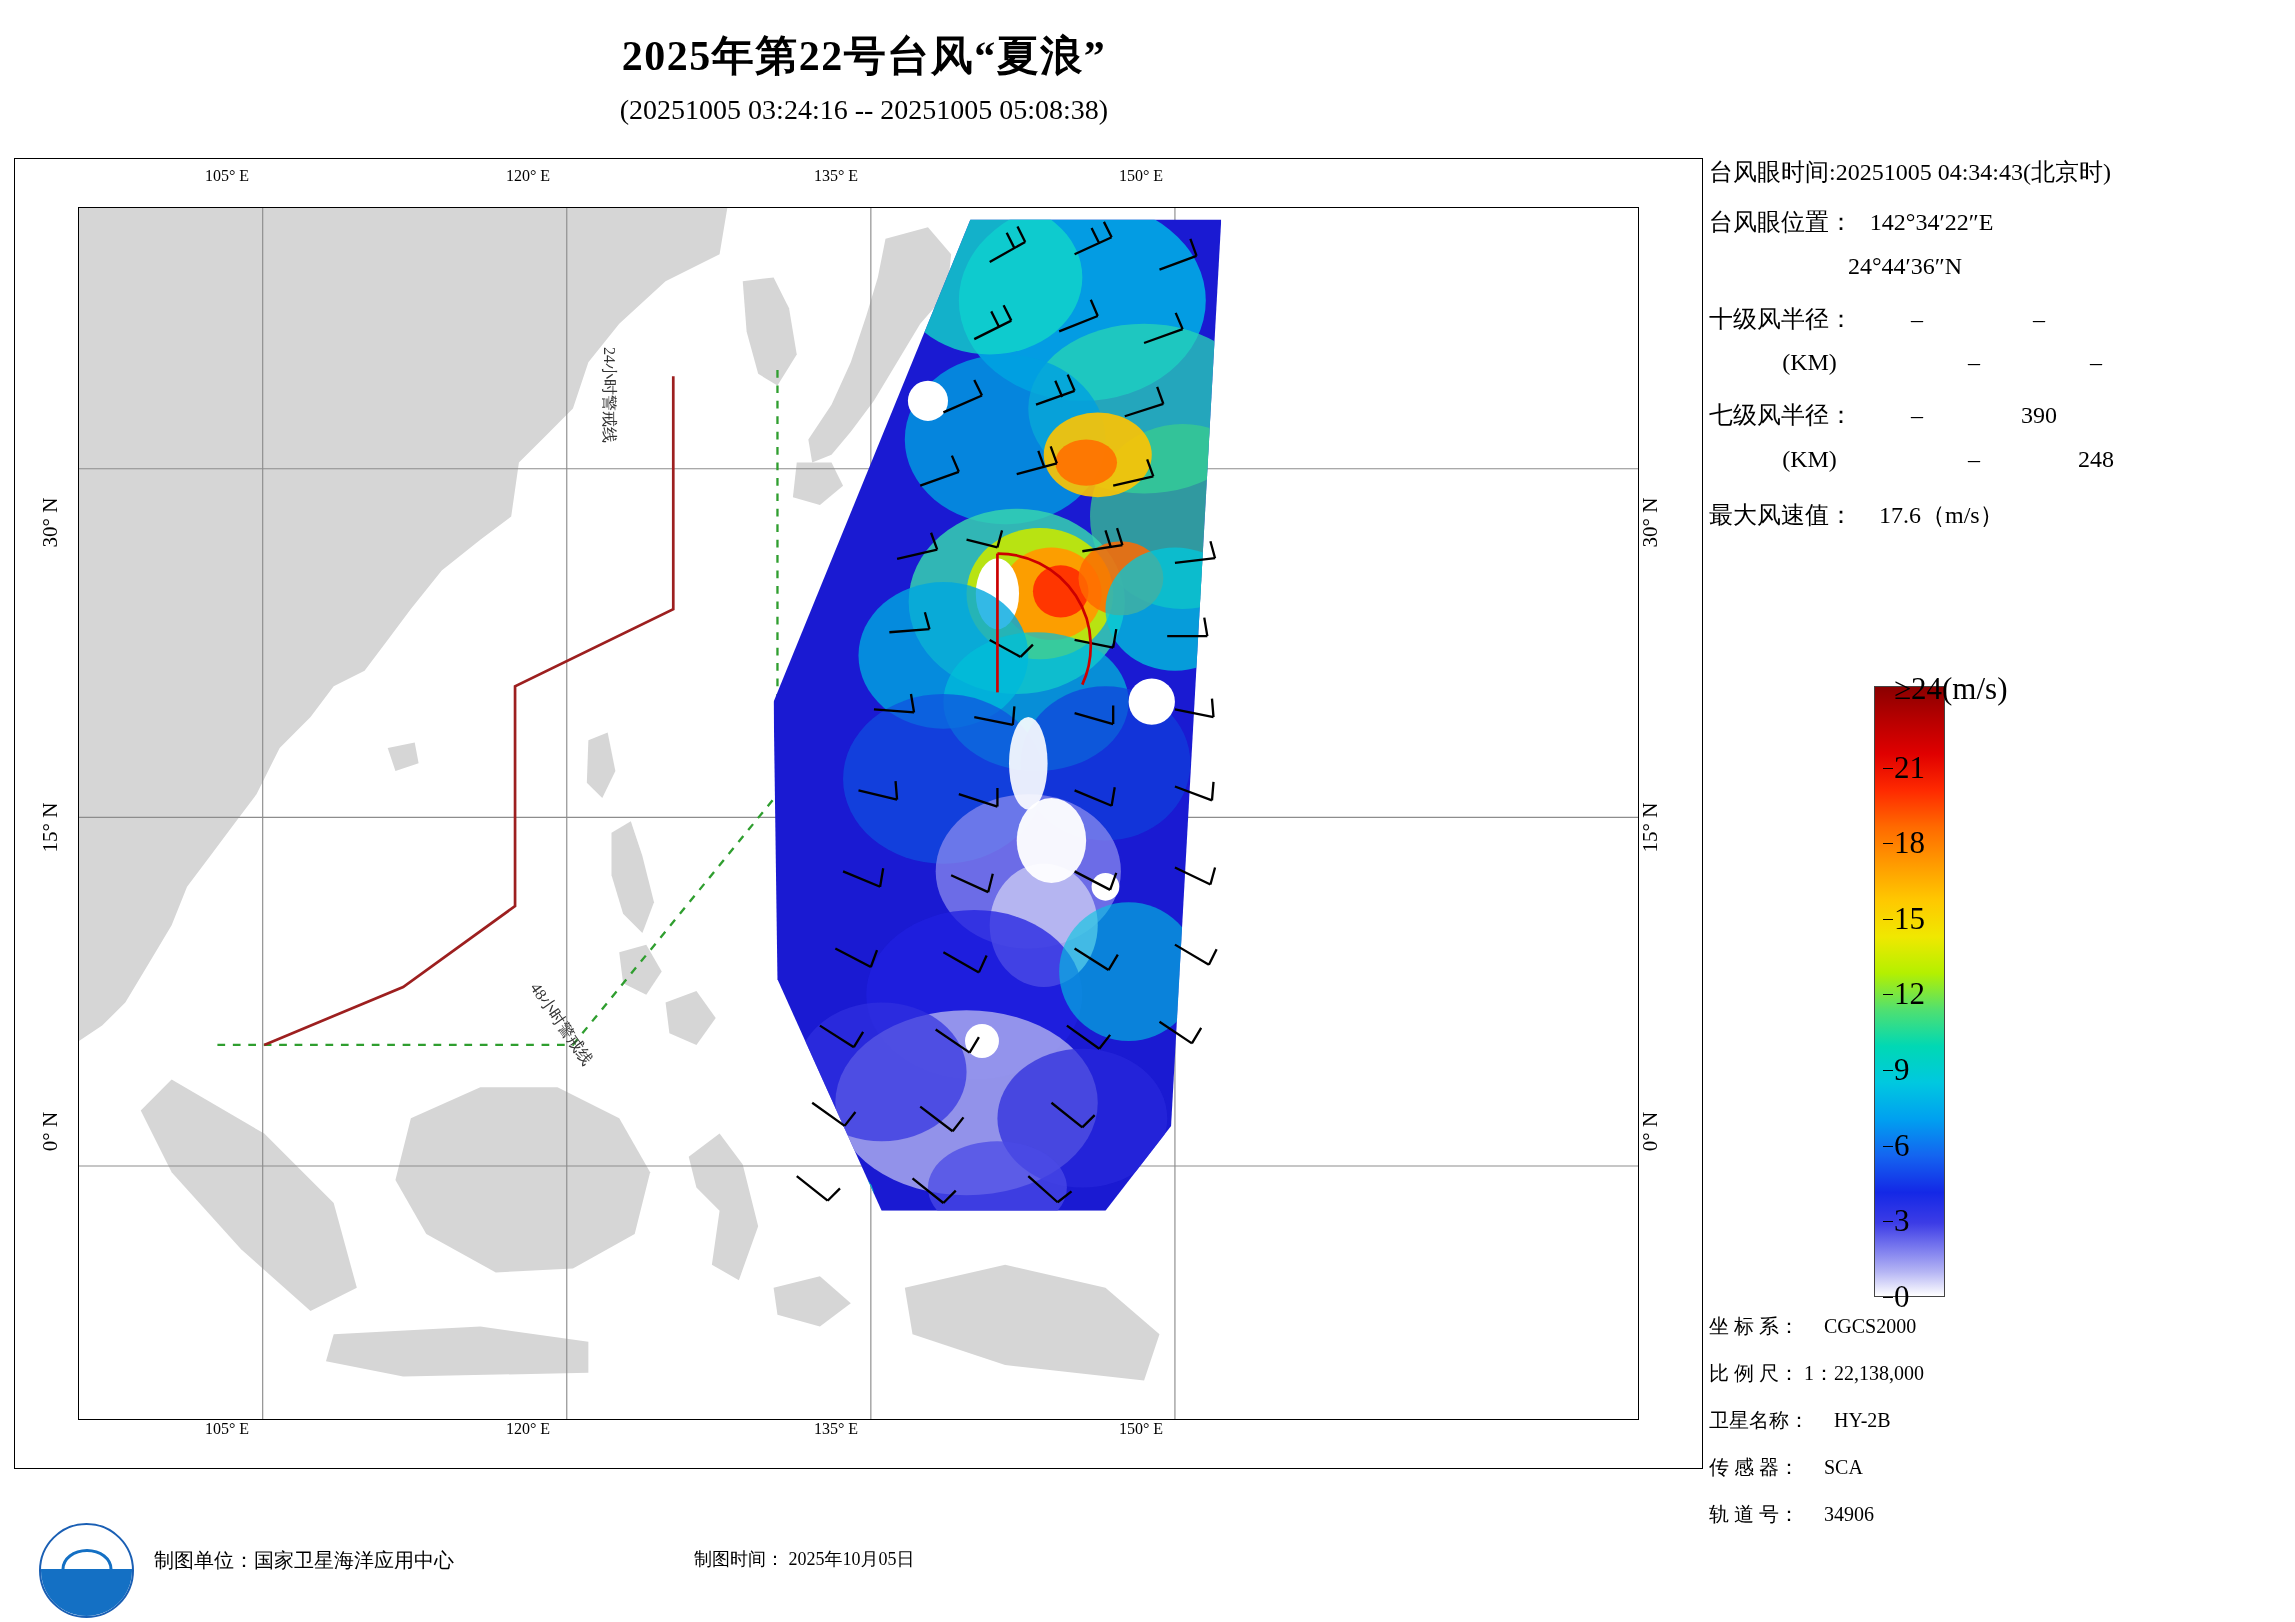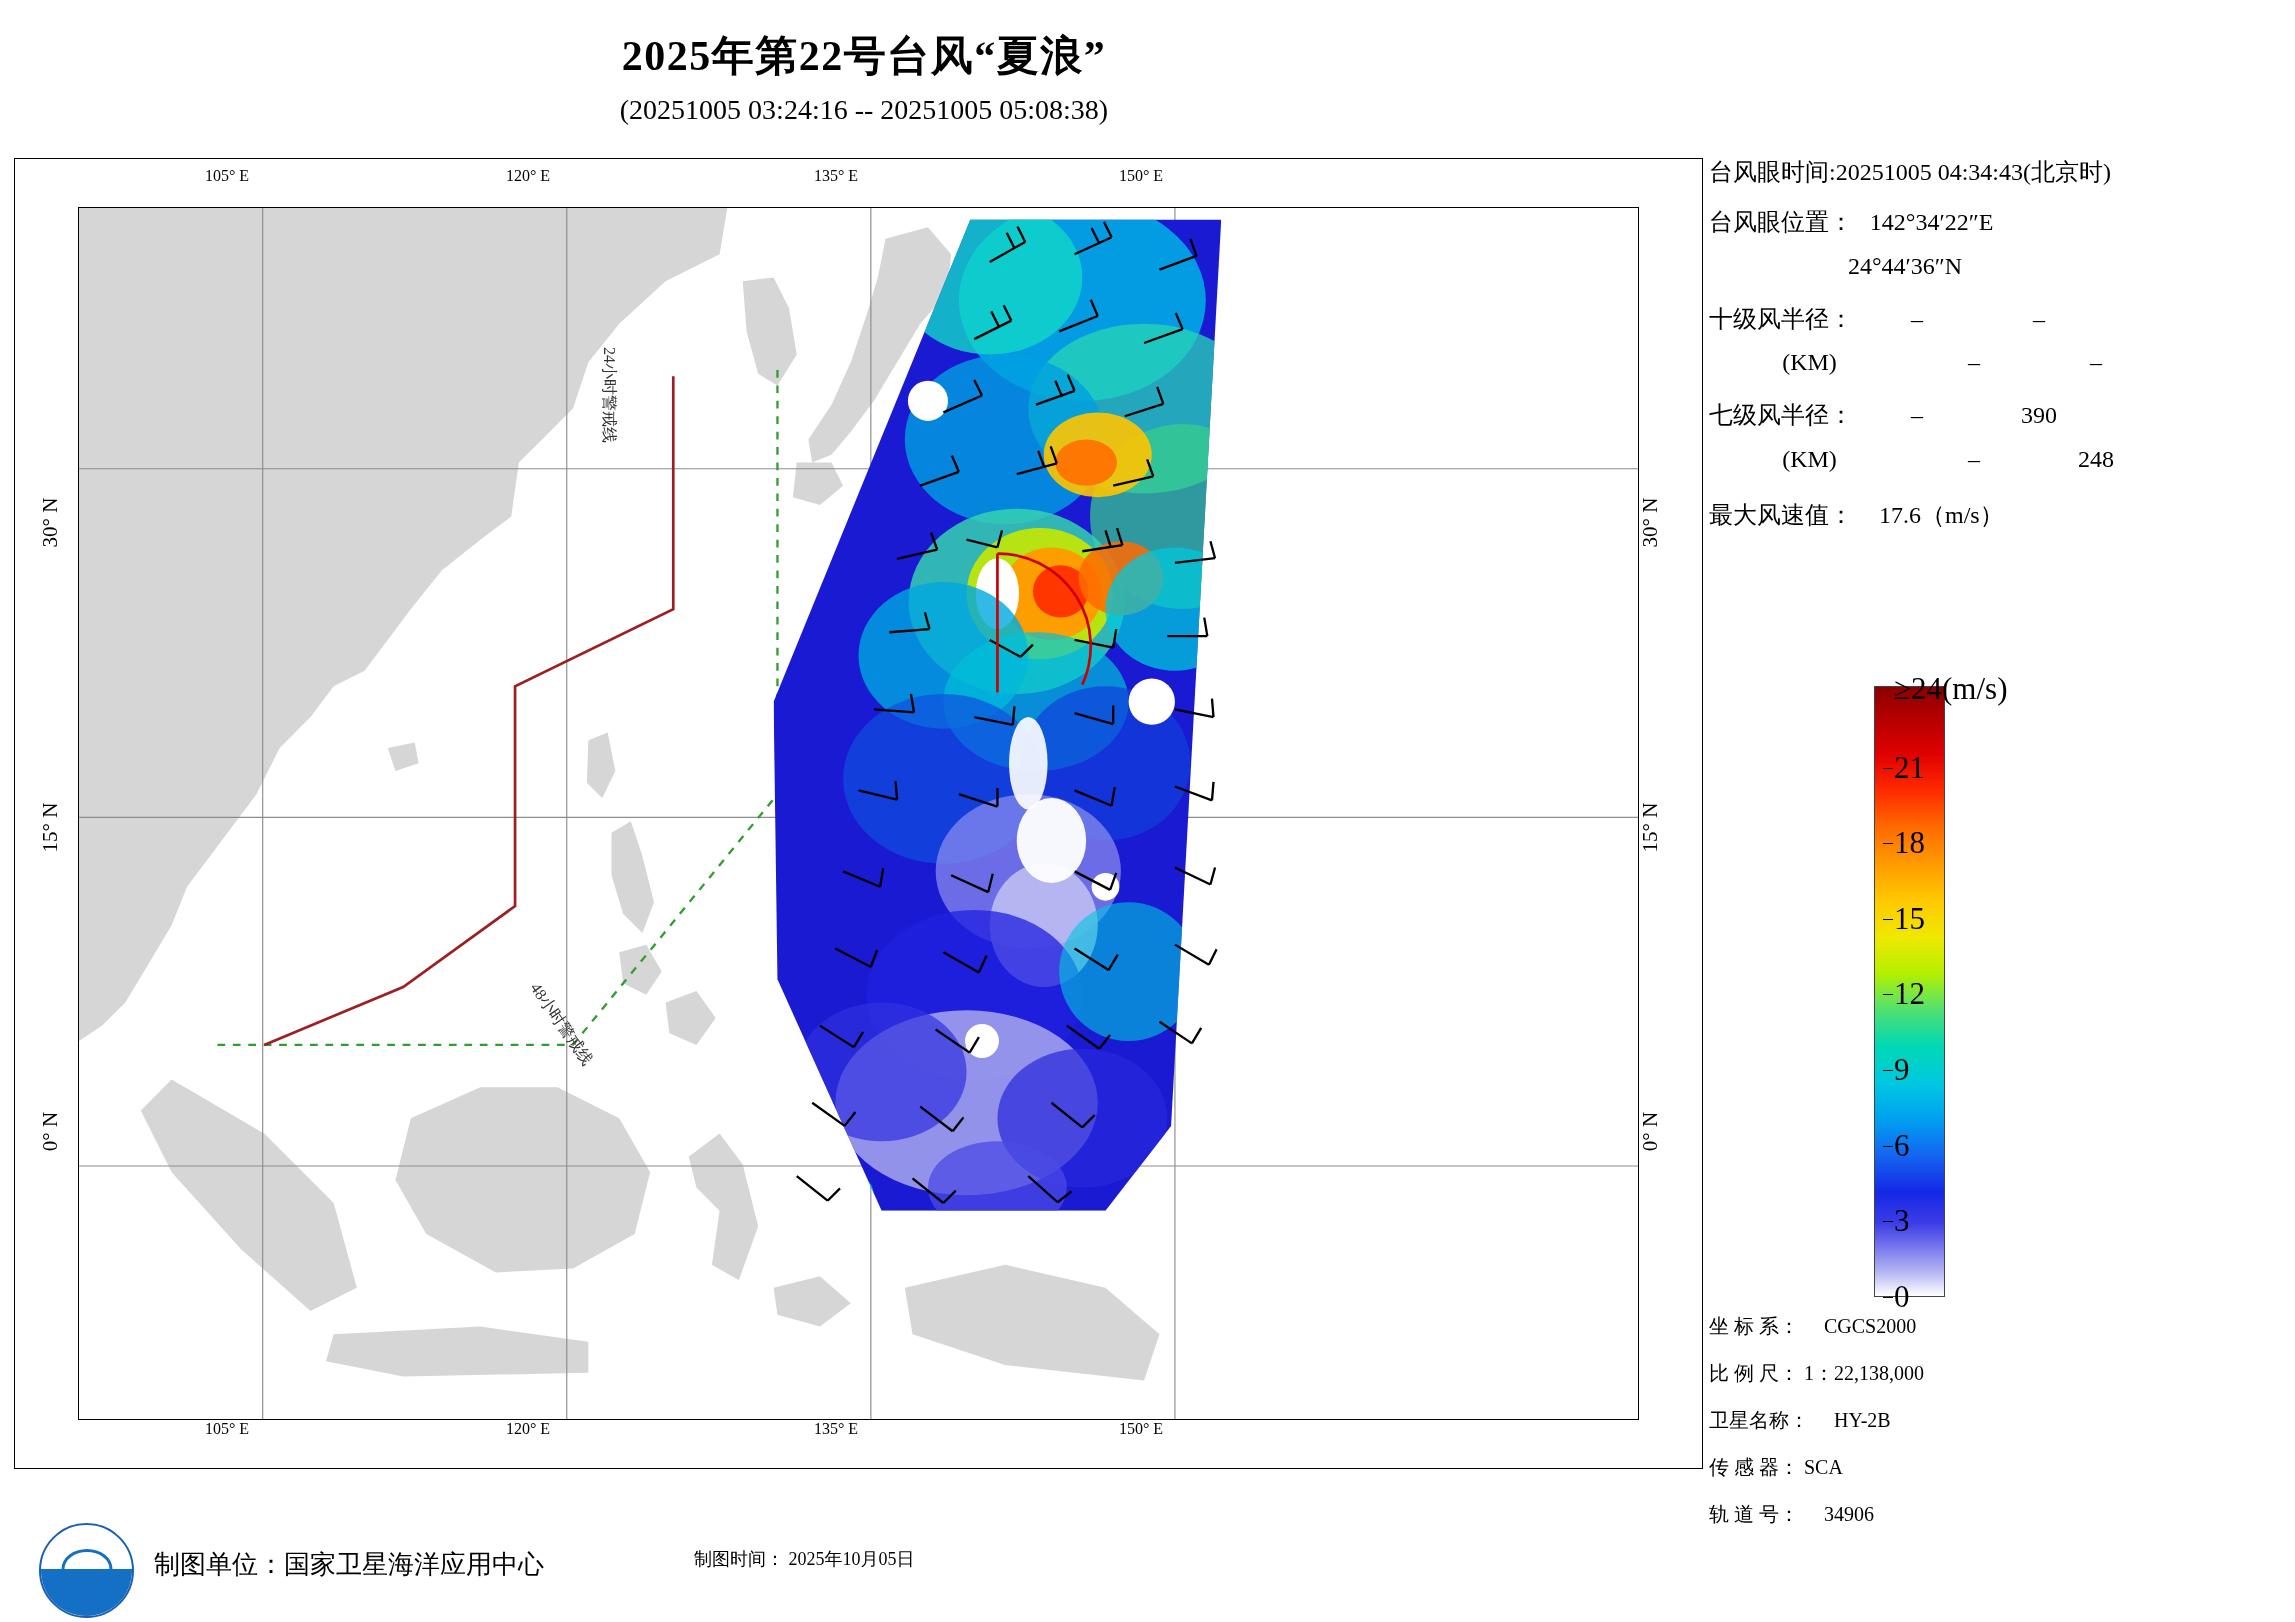--- a/index.html
+++ b/index.html
@@ -21,21 +21,21 @@
   .panel2{position:absolute;left:1709px;top:987px;width:586px;font-size:20px;}
   .panel2 .prow{margin-bottom:17px;}
   
   .cbar{position:absolute;left:1874px;top:686px;width:69px;height:609px;border:0.8px solid #444;}
   .cbticks{position:absolute;left:1894px;top:671px;width:231px;height:640px;font-size:31px;}
   .cbtick{position:absolute;left:0;}
   .cbtickline{position:absolute;left:-10.8px;width:9.3px;height:0.8px;background:#000;top:50%;}
   .logo{position:absolute;left:39px;top:1523px;width:91px;height:91px;border-radius:50%;background:#fff;border:2.3px solid #1a5fb4;overflow:hidden;}
   .logo .wave{position:absolute;left:0;bottom:0;width:100%;height:52%;background:#1470c4;}
   .logo .ring{position:absolute;left:50%;top:26%;transform:translateX(-50%);width:45px;height:34px;border:3.1px solid #1470c4;border-radius:50%;}
-  .f1{position:absolute;left:154px;top:1547px;font-size:26px;}
+  .f1{position:absolute;left:154px;top:1547px;font-size:20px;}
   .f2{position:absolute;left:694px;top:1547px;font-size:18px;}
   .lbl-rot{position:absolute;font-size:14.7px;color:#333;}
 </style>
 </head>
 <body>
 
 <div class="title">2025年第22号台风“夏浪”</div>
 <div class="subtitle">(20251005 03:24:16 -- 20251005 05:08:38)</div>
 
 <div class="map-wrap">
@@ -288,21 +288,21 @@
   <div class="prow">
     <span class="plabel">比 例 尺：</span>
     <span class="pval" style="">1：22,138,000</span>
   </div>
   <div class="prow">
     <span class="plabel">卫星名称：</span>
     <span class="pval" style="margin-left:20px;">HY-2B</span>
   </div>
   <div class="prow">
     <span class="plabel">传 感 器：</span>
-    <span class="pval" style="">SCA</span>
+    <span class="pval" style="margin-left:20px;">SCA</span>
   </div>
   <div class="prow">
     <span class="plabel">轨 道 号：</span>
     <span class="pval" style="margin-left:20px;">34906</span>
   </div>
 </div>
 
 <div class="logo">
   <div class="ring"></div>
   <div class="wave"></div>

